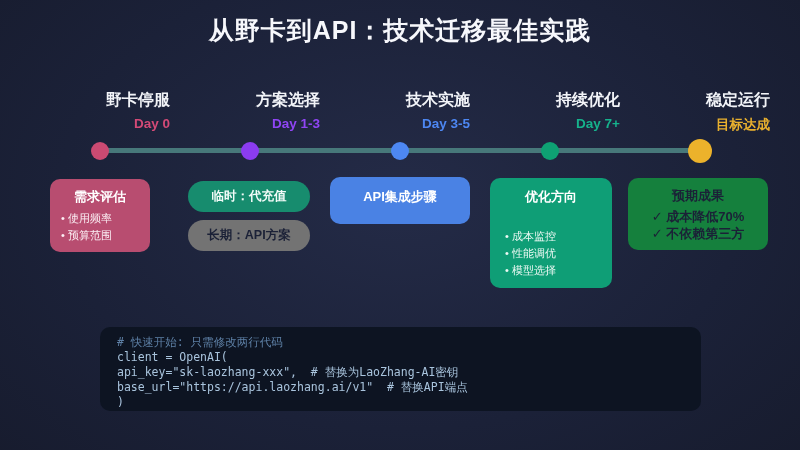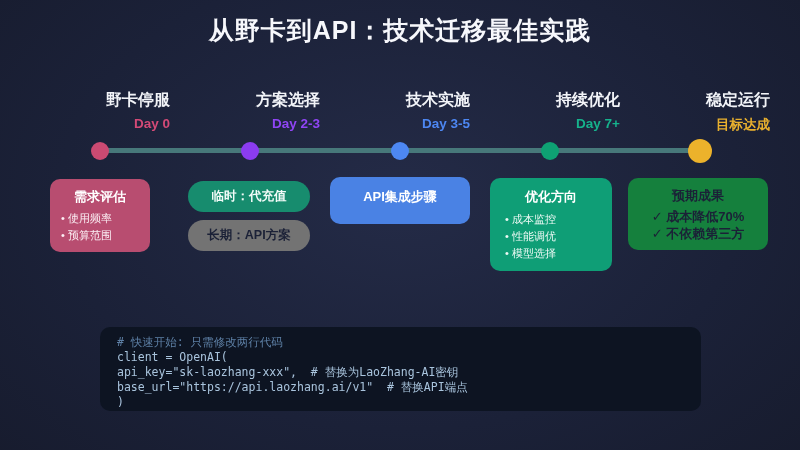--- a/index.html
+++ b/index.html
@@ -55,21 +55,21 @@
   .card-steps {
     left: 330px; top: 177px; width: 140px; padding: 11px 8px 10px;
     background: #4a82e4; color: #eaf1fd; text-align: center;
   }
   .card-steps .card-title { color: #ffffff; margin-bottom: 8px; }
   .card-steps .card-items { line-height: 18px; }
   .card-optimize {
     left: 490px; top: 178px; width: 122px; padding: 10px 15px 9px;
     background: #0f9e76; color: #eefaf5;
   }
-  .card-optimize .card-title { color: #ffffff; margin-bottom: 5px; }
+  .card-optimize .card-title { color: #ffffff; margin-bottom: 22px; }
   .card-optimize .card-items { line-height: 17px; }
   .card-outcome {
     left: 628px; top: 178px; width: 140px; padding: 9px 8px 8px;
     background: #15803d; color: #1b2137; text-align: center;
   }
   .card-outcome .card-title { margin-bottom: 3px; }
   .card-outcome .card-items { font-size: 13px; line-height: 17px; font-weight: bold; }
   
   .code-block {
     position: absolute; left: 100px; top: 327px; width: 601px; height: 84px;
@@ -87,21 +87,21 @@
 
 <div class="tl-line"></div>
 
 <div class="milestone m1">
   <div class="ms-title">野卡停服</div>
   <div class="ms-day c1">Day 0</div>
   <div class="ms-dot d1"></div>
 </div>
 <div class="milestone m2">
   <div class="ms-title">方案选择</div>
-  <div class="ms-day c2">Day 2-3</div>
+  <div class="ms-day c2">Day 1-3</div>
   <div class="ms-dot d2"></div>
 </div>
 <div class="milestone m3">
   <div class="ms-title">技术实施</div>
   <div class="ms-day c3">Day 3-5</div>
   <div class="ms-dot d3"></div>
 </div>
 <div class="milestone m4">
   <div class="ms-title">持续优化</div>
   <div class="ms-day c4">Day 7+</div>

